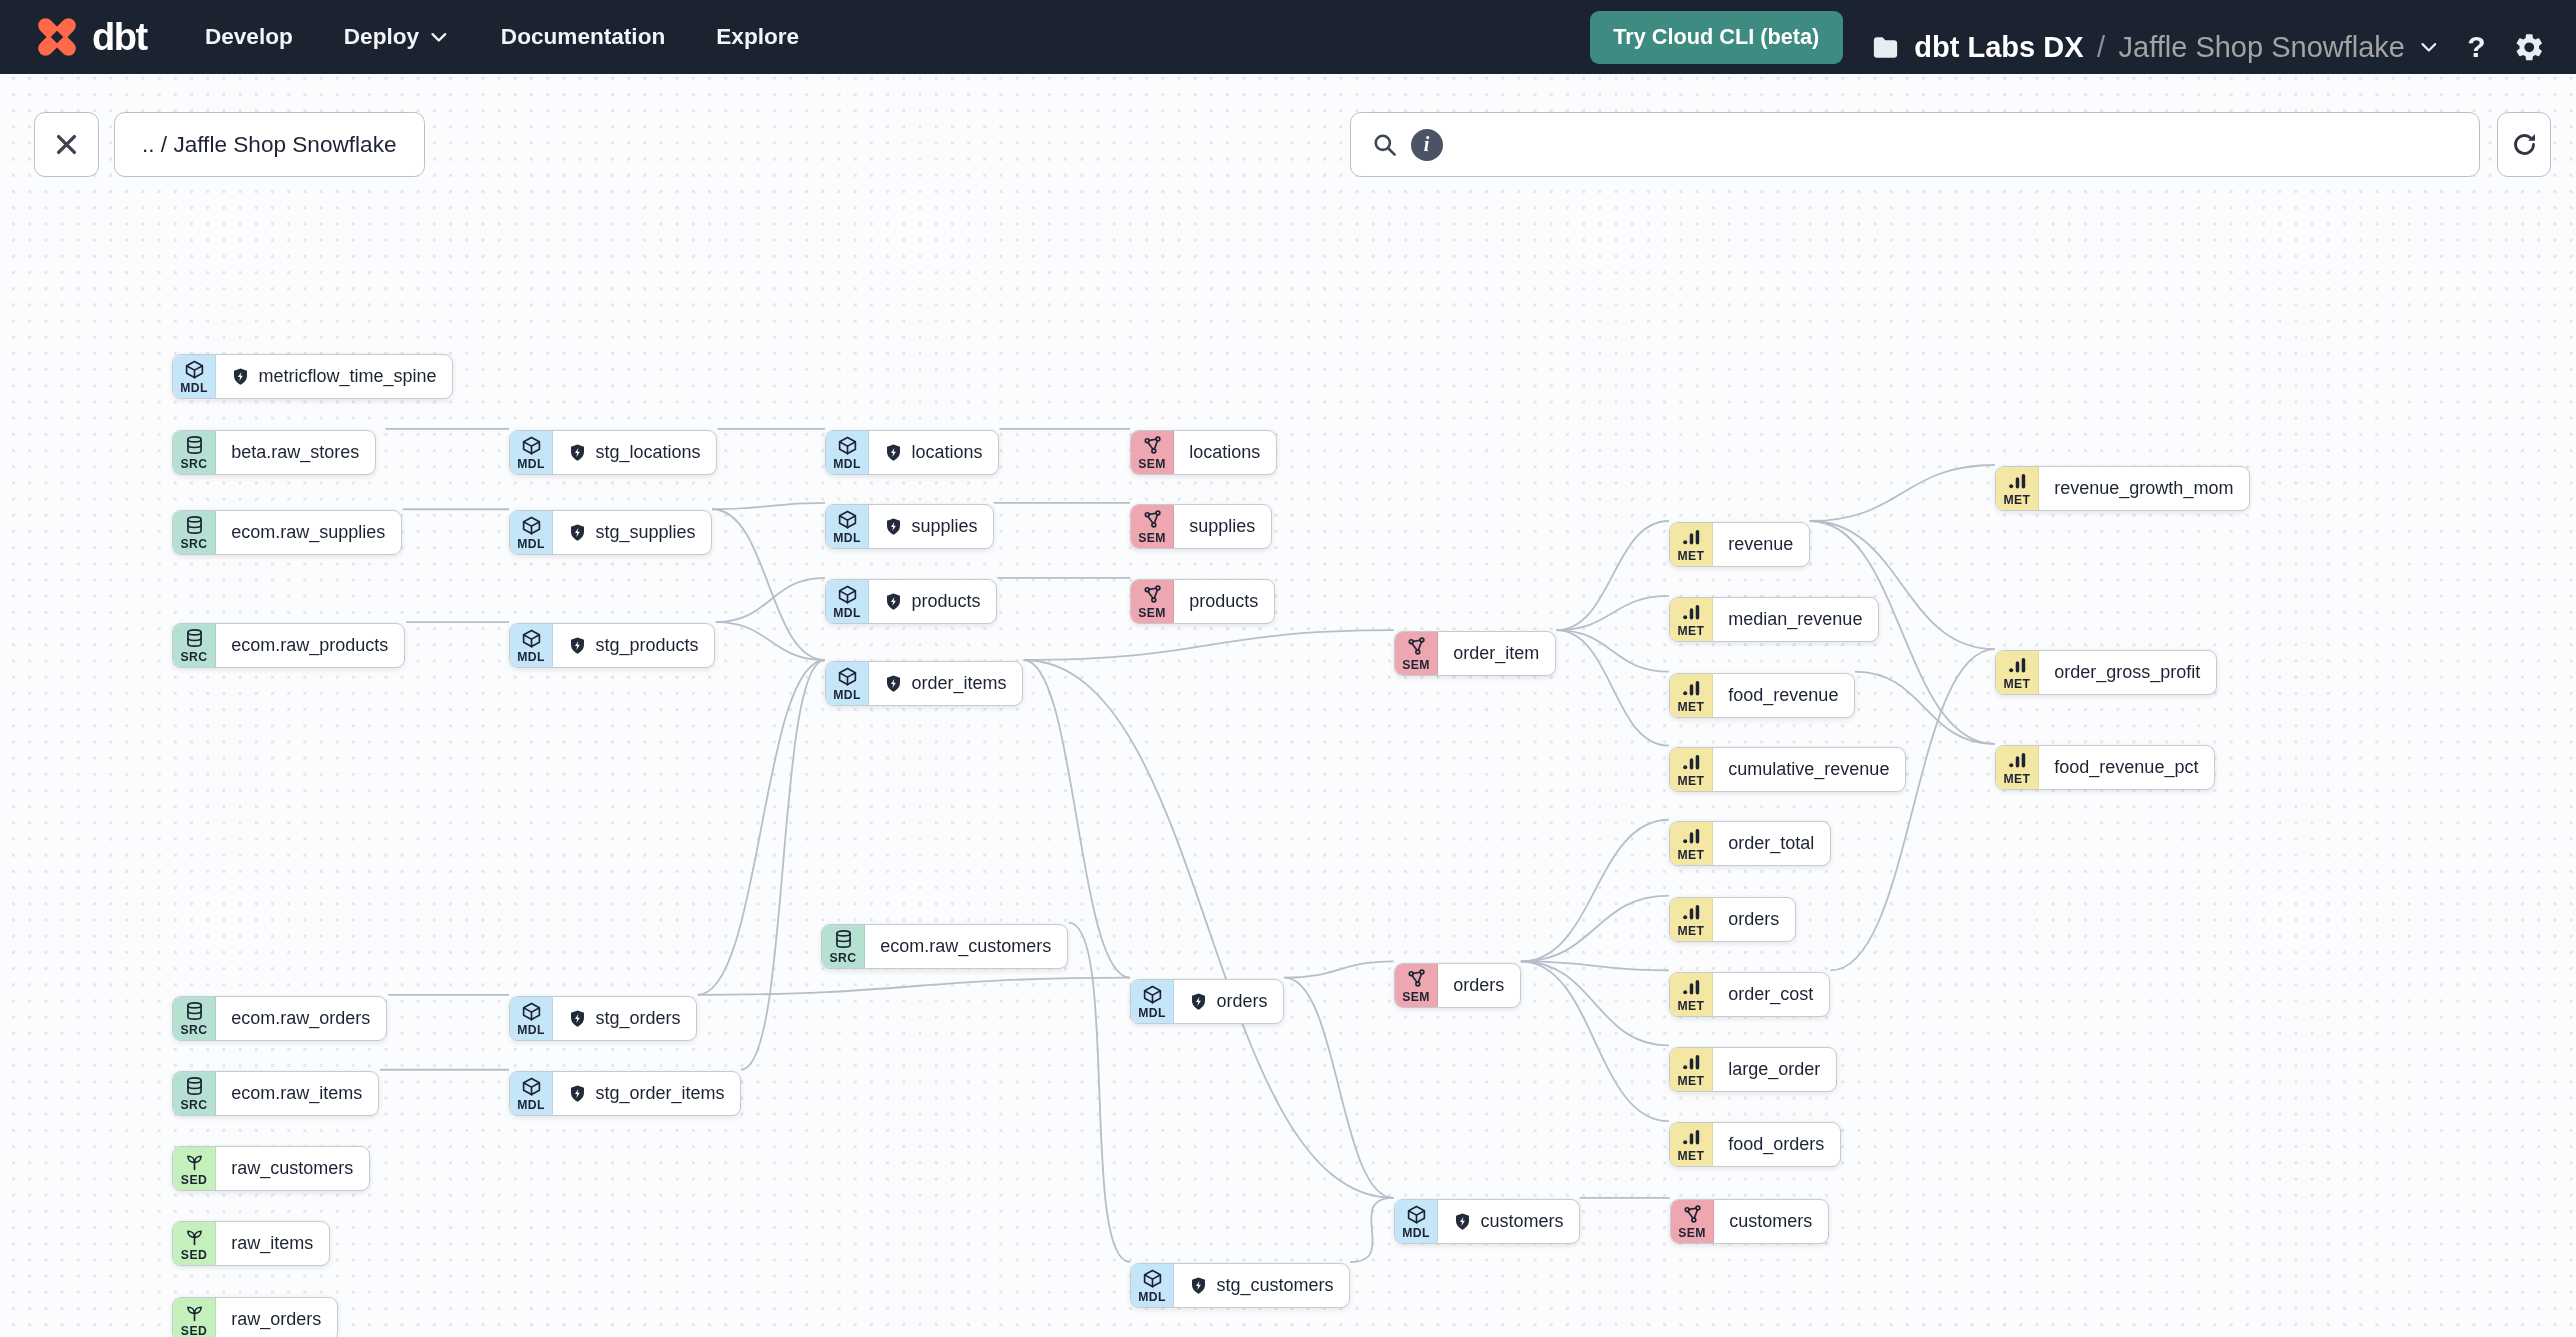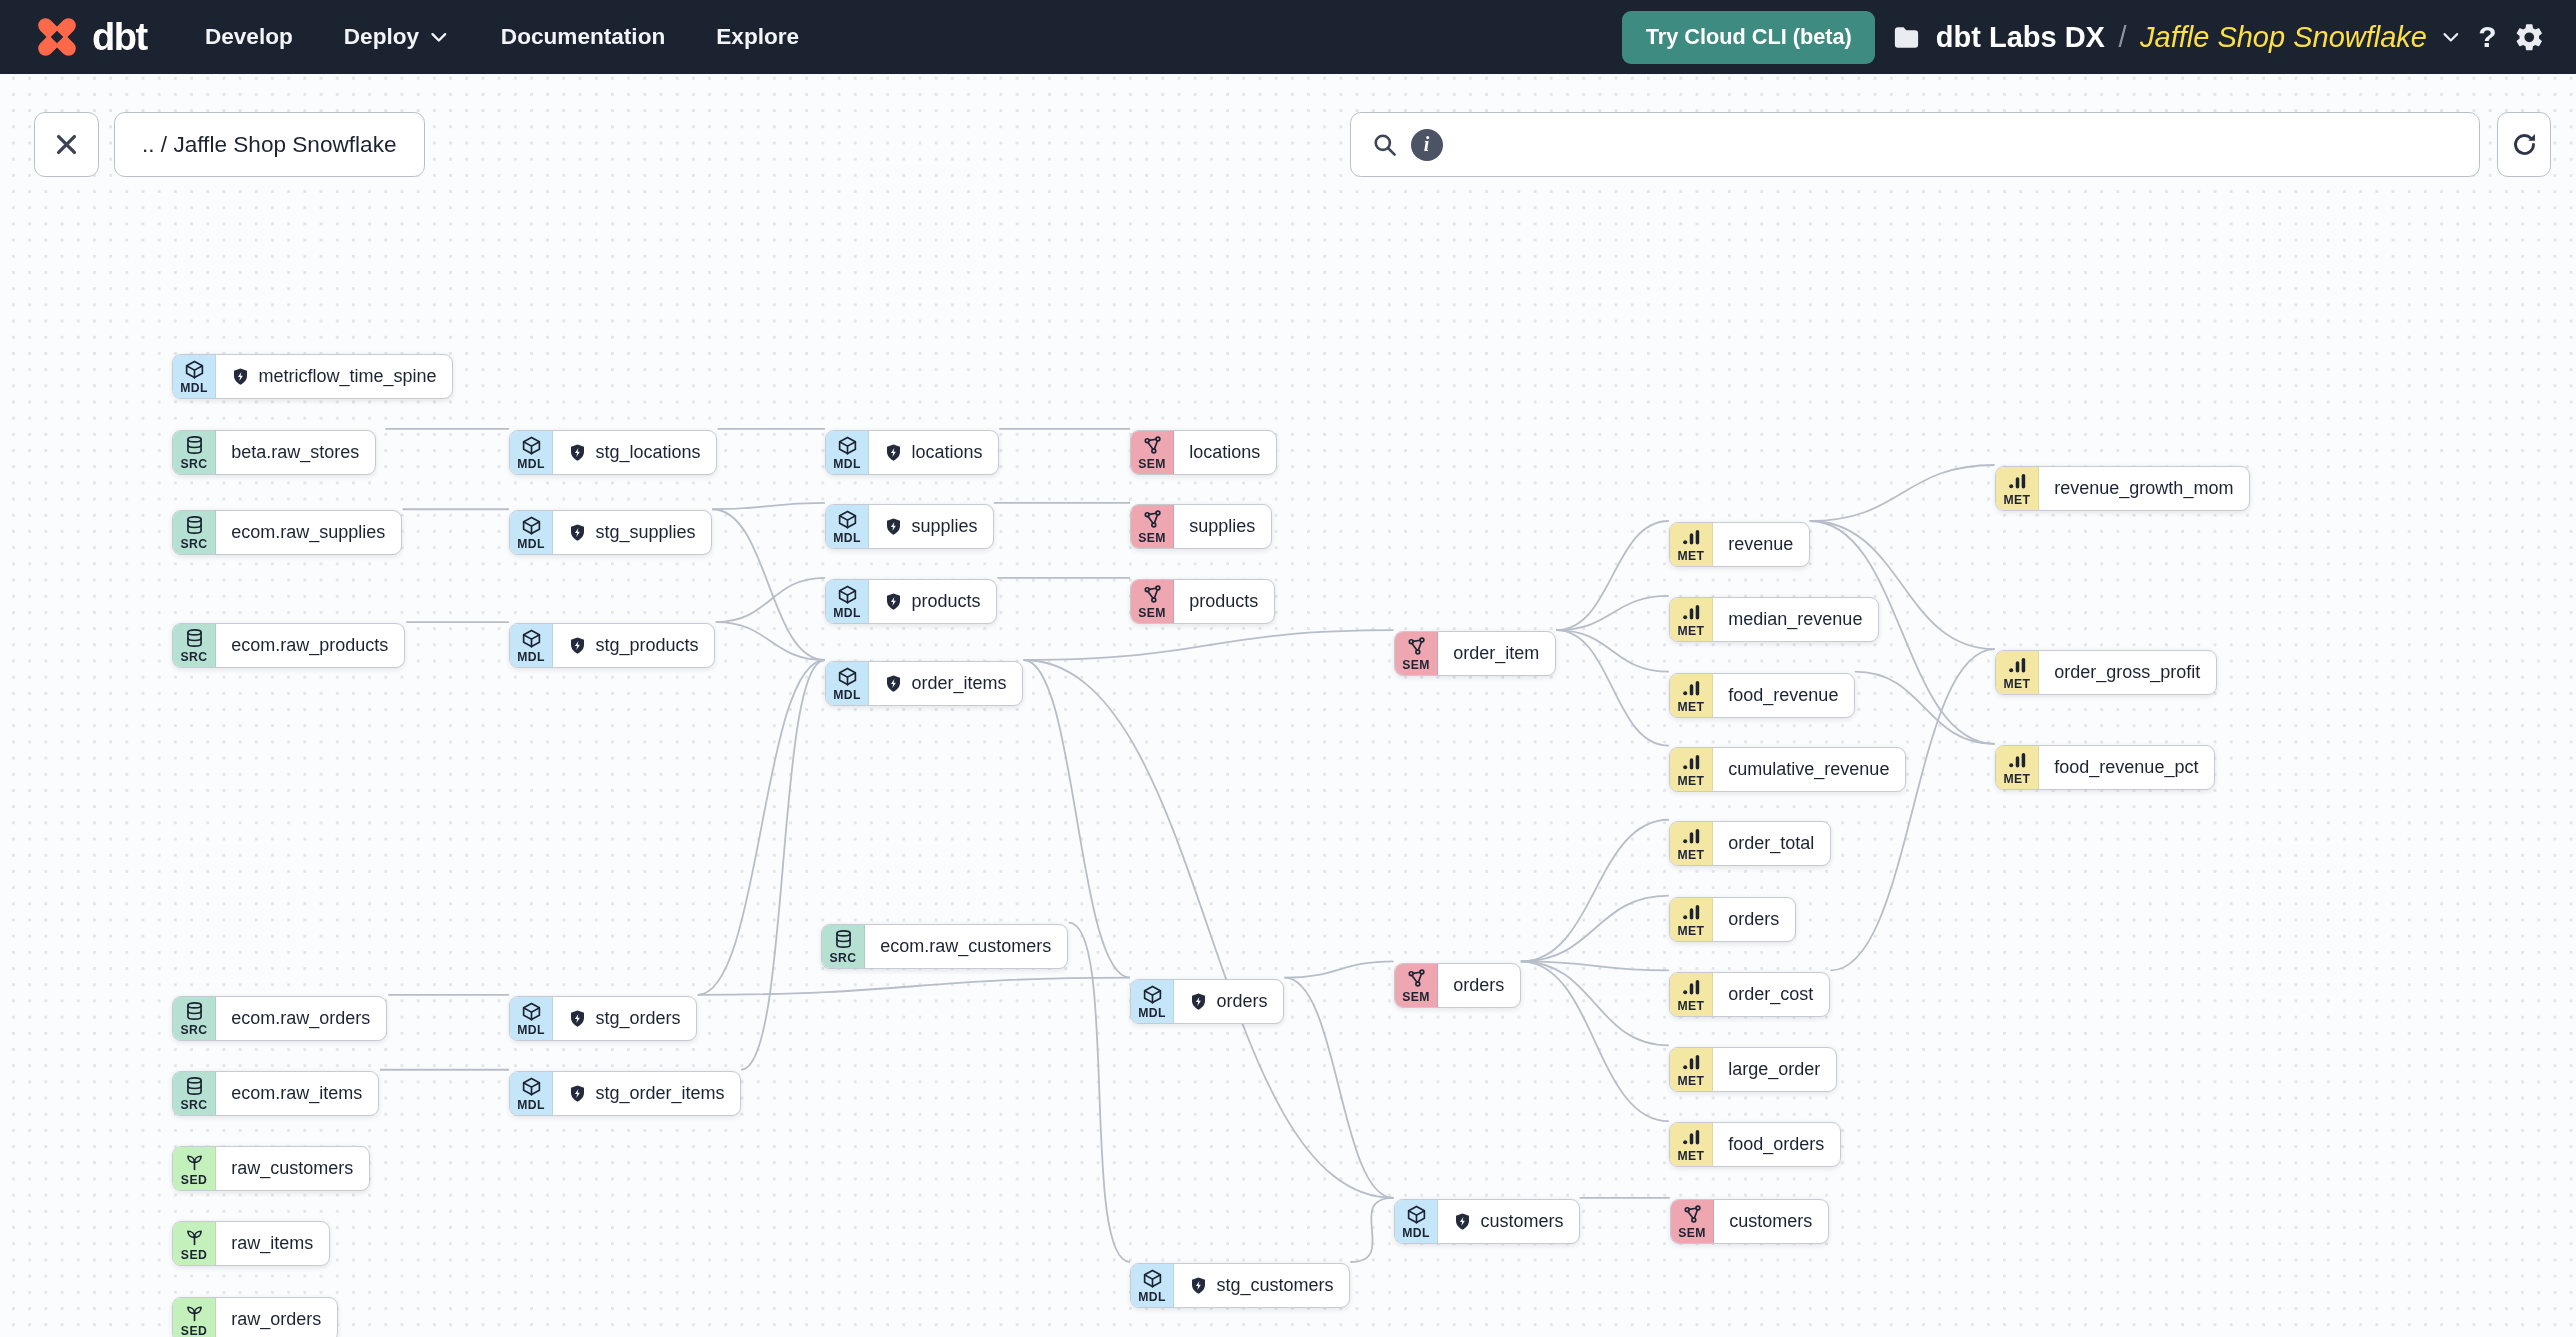--- a/index.html
+++ b/index.html
@@ -51,31 +51,31 @@
     display: flex; align-items: center; color: #f2f4f8;
   }
   .brand { display: flex; align-items: center; gap: 9px; margin-left: 31px; }
   .brand svg { width: 52px; height: 52px; }
   .brand .word { font-size: 38px; font-weight: 800; letter-spacing: -1.4px; color: #ffffff; }
   .menu { display: flex; align-items: center; gap: 51px; margin-left: 58px; }
   .menu .mi {
     font-size: 22.6px; font-weight: 700; color: #f2f4f8; cursor: pointer;
     display: inline-flex; align-items: center; gap: 9px;
   }
-  .nav-right { margin-left: auto; margin-right: 31px; display: flex; align-items: center; gap: 16px; }
+  .nav-right { margin-left: auto; margin-right: 31px; display: flex; align-items: flex-end; gap: 27px; }
   .cli-btn {
     background: #3e8c81; color: #fff; border: none; cursor: pointer;
     font-family: inherit; font-size: 21.7px; font-weight: 600;
     padding: 13.5px 23.5px; border-radius: 9px;
   }
   .account { display: flex; align-items: center; gap: 13.5px; font-size: 29px; cursor: pointer; }
   .account .folder svg { width: 31px; height: 31px; display: block; }
   .account .org { font-weight: 700; color: #ffffff; }
   .account .slash { color: #8b93a4; font-weight: 400; }
-  .account .proj { font-weight: 400; color: #fde047; font-style: italic; }
+  .account .proj { font-weight: 400; color: #a3a3a3; }
   .chev svg { width: 21.7px; height: 21.7px; display: block; }
   .help-btn { font-size: 30px; font-weight: 700; color: #eef0f5; cursor: pointer; background: none; border: none; font-family: inherit; }
   .gear-btn { background: none; border: none; cursor: pointer; }
   .gear-btn svg { width: 32.5px; height: 32.5px; display: block; }
   
   .tool { position: absolute; top: 112px; z-index: 20; background: #fff; border: 1.4px solid #b9bfc9; border-radius: 10.8px; }
   .close-btn { left: 34px; width: 65px; height: 65px; display: flex; align-items: center; justify-content: center; cursor: pointer; }
   .close-btn svg { width: 27px; height: 27px; }
   .crumb { left: 114px; height: 65px; display: flex; align-items: center; padding: 0 27px; font-size: 22.6px; cursor: pointer; }
   .searchbar { left: 1350px; width: 1130px; height: 65px; display: flex; align-items: center; padding: 0 20px; gap: 12.6px; }

